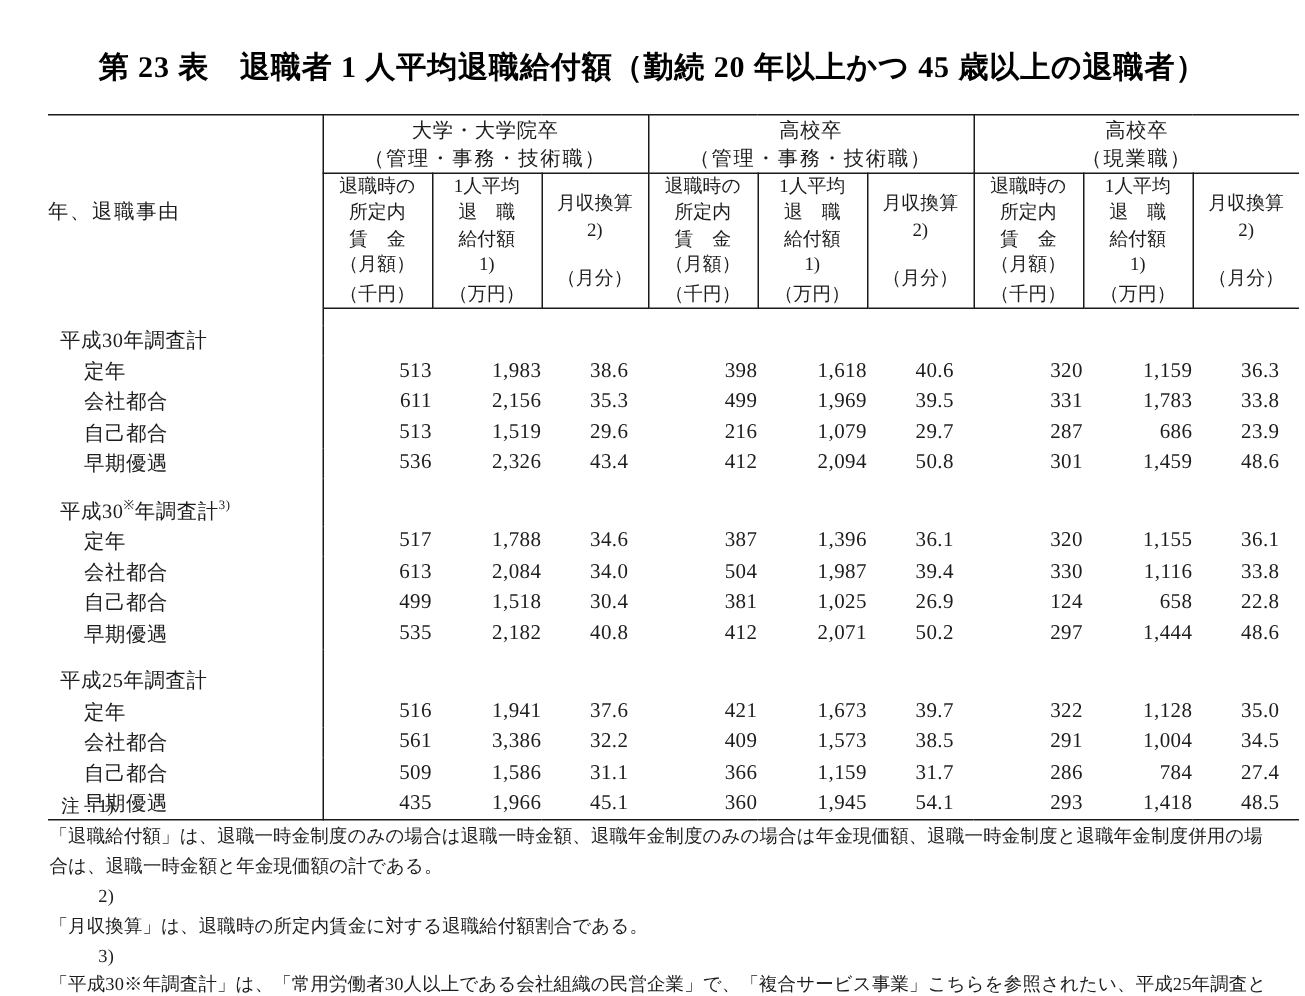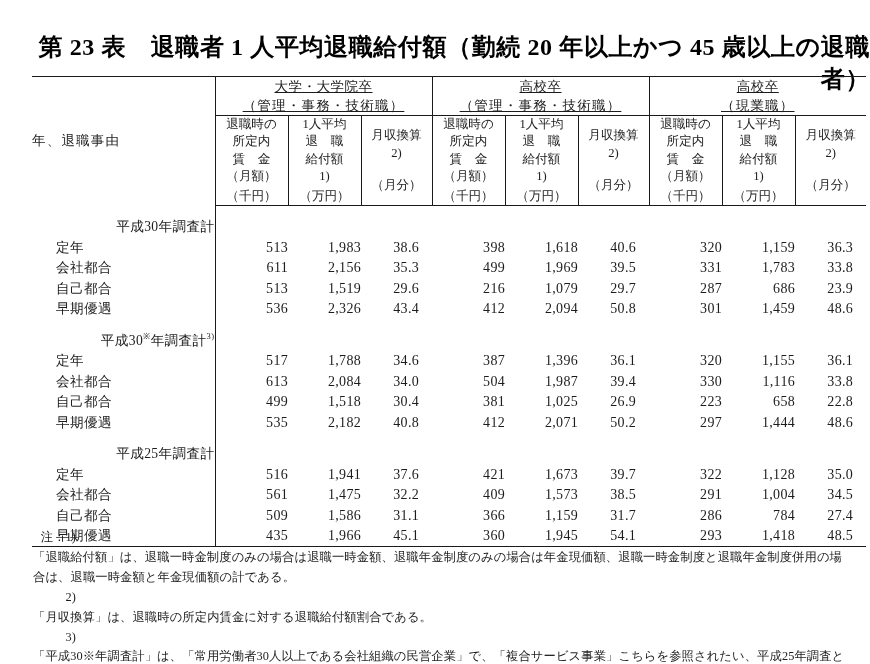--- a/index.html
+++ b/index.html
@@ -12,23 +12,23 @@
     height: 664px;
     font-family: "Liberation Serif", "DejaVu Serif", serif;
     color: #1c1c1c;
     -webkit-font-smoothing: antialiased;
     position: relative;
     overflow: hidden;
   }
 
   
   .doc-title {
-    text-align: right;
+    text-align: center;
     font-weight: bold;
-    font-size: 24px;
+    font-size: 20px;
     letter-spacing: 0.6px;
     padding-top: 31px;
     color: #000;
   }
 
   
   .table-wrap {
     position: absolute;
     left: 32px;
     top: 76px;
@@ -58,21 +58,20 @@
     border-right: 1.2px solid #1a1a1a;
     padding-bottom: 36px;
   }
   .grp-head {
     text-align: center;
     font-size: 13.5px;
     line-height: 1.42;
     padding: 7px 0 6px 0;
     border-bottom: 1px solid #1a1a1a;
     letter-spacing: 0.5px;
-    text-decoration: underline;
   }
   .grp-head .l2 { letter-spacing: 1.2px; }
   .grp-sep-r { border-right: 1.2px solid #1a1a1a; }
 
   .sub-head {
     text-align: center;
     font-size: 12.6px;
     line-height: 1.36;
     padding: 6px 2px 4px 2px;
     vertical-align: top;
@@ -86,21 +85,21 @@
 
   
   .stub-cell {
     border-right: 1.2px solid #1a1a1a;
     padding-left: 14px;
     font-size: 13.6px;
     letter-spacing: 0.4px;
     height: 20.5px;
     white-space: nowrap;
   }
-  .stub-cell.grp-label { padding-left: 8px; text-align: right; }
+  .stub-cell.grp-label { padding-left: 8px; }
   .stub-cell.item { padding-left: 24px; }
   .num {
     text-align: right;
     font-size: 14px;
     padding-right: 11px;
     white-space: nowrap;
     letter-spacing: 0.3px;
   }
   .num.wide { padding-right: 13px; }
   tr.spacer td { height: 11px; }
@@ -329,21 +328,21 @@
       <td class="num wide">33.8</td>
     </tr>
     <tr>
       <td class="stub-cell item">自己都合</td>
       <td class="num">499</td>
       <td class="num">1,518</td>
       <td class="num wide">30.4</td>
       <td class="num">381</td>
       <td class="num">1,025</td>
       <td class="num wide">26.9</td>
-      <td class="num">223</td>
+      <td class="num">124</td>
       <td class="num">658</td>
       <td class="num wide">22.8</td>
     </tr>
     <tr>
       <td class="stub-cell item">早期優遇</td>
       <td class="num">535</td>
       <td class="num">2,182</td>
       <td class="num wide">40.8</td>
       <td class="num">412</td>
       <td class="num">2,071</td>
@@ -370,21 +369,21 @@
       <td class="num">421</td>
       <td class="num">1,673</td>
       <td class="num wide">39.7</td>
       <td class="num">322</td>
       <td class="num">1,128</td>
       <td class="num wide">35.0</td>
     </tr>
     <tr>
       <td class="stub-cell item">会社都合</td>
       <td class="num">561</td>
-      <td class="num">1,475</td>
+      <td class="num">3,386</td>
       <td class="num wide">32.2</td>
       <td class="num">409</td>
       <td class="num">1,573</td>
       <td class="num wide">38.5</td>
       <td class="num">291</td>
       <td class="num">1,004</td>
       <td class="num wide">34.5</td>
     </tr>
     <tr>
       <td class="stub-cell item">自己都合</td>

